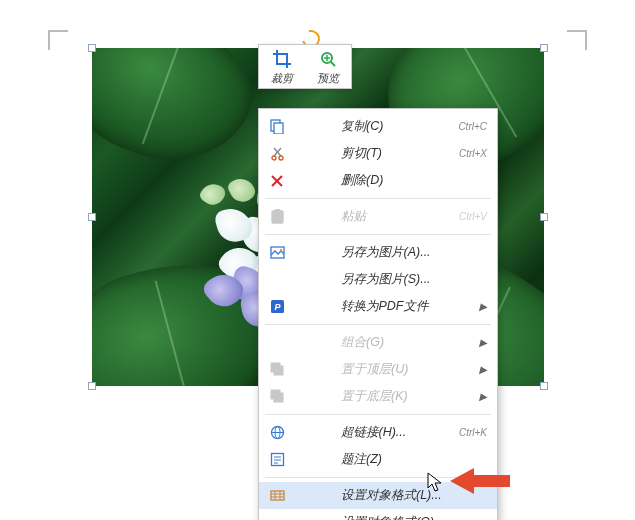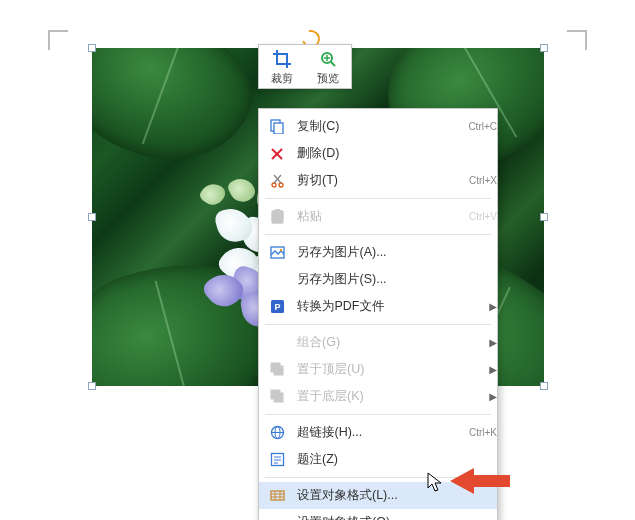--- a/index.html
+++ b/index.html
@@ -1,16 +1,16 @@
 <!DOCTYPE html>
 <html><head>
 <meta charset="utf-8">
 <style>
   html,body{margin:0;padding:0;width:635px;height:520px;background:#fff;font-family:"Microsoft YaHei","Segoe UI",Arial,sans-serif;font-size:12px;color:#333;overflow:hidden;}
-  .canvas{position:relative;width:635px;height:520px;}
+  .canvas{position:relative;width:635px;height:520px;font-style:italic;}
   .crop-l,.crop-r{position:absolute;width:18px;height:18px;border:2px solid #bbb;border-right:none;border-bottom:none;}
   .crop-l{top:30px;left:48px;}
   .crop-r{top:30px;right:48px;transform:scaleX(-1);}
   .rot-ind{position:absolute;top:30px;left:302px;width:14px;height:14px;border:2px solid #f0a020;border-left-color:transparent;border-radius:50%;transform:rotate(30deg);}
   .img{position:absolute;top:48px;left:92px;width:452px;height:338px;background:linear-gradient(135deg,#0b3a14 0%,#1b5824 15%,#0d3a16 25%,#2a6a31 35%,#0c3213 45%,#2c6a32 55%,#0b2f11 65%,#256028 75%,#0b3012 85%,#184f1f 100%);background-size:cover;overflow:hidden;}
   .leaf{position:absolute;border-radius:40% 60% 55% 45%/55% 45% 60% 40%;background:radial-gradient(ellipse at 40% 40%,#3a8a40 0%,#1d5a24 55%,#0c3513 100%);box-shadow:inset 0 0 18px rgba(0,0,0,.4);}
   .lf1{width:180px;height:140px;top:-30px;left:-20px;transform:rotate(20deg);}
   .lf2{width:200px;height:150px;top:-40px;right:-40px;transform:rotate(-30deg);}
   .lf3{width:220px;height:160px;bottom:-40px;left:-30px;transform:rotate(-15deg);}
   .lf4{width:230px;height:170px;bottom:-50px;right:-50px;transform:rotate(25deg);}
@@ -26,21 +26,21 @@
   .h-ml{top:213px;left:88px;} .h-mr{top:213px;left:540px;}
   .h-bl{top:382px;left:88px;} .h-bm{top:382px;left:314px;} .h-br{top:382px;left:540px;}
 
   .mini-tb{position:absolute;top:44px;left:258px;background:#fff;border:1px solid #c5c5c5;box-shadow:0 2px 6px rgba(0,0,0,.15);display:flex;z-index:3;}
   .mini-btn{display:flex;flex-direction:column;align-items:center;padding:4px 8px 2px;cursor:pointer;min-width:30px;}
   .mini-ico{width:20px;height:20px;display:flex;align-items:center;justify-content:center;}
   .mini-lbl{font-size:11px;margin-top:2px;color:#444;}
   .drop-arr{font-size:8px;margin-left:1px;color:#666;}
 
   .ctx{position:absolute;top:108px;left:258px;width:238px;background:#fff;border:1px solid #c7c7c7;box-shadow:2px 3px 8px rgba(0,0,0,.25);padding:4px 0;z-index:2;}
-  .mi{display:flex;align-items:center;height:27px;padding:0 0 0 8px;cursor:default;position:relative;}
+  .mi{display:flex;align-items:center;height:27px;padding:0 10px 0 8px;cursor:default;position:relative;gap:44px;}
   .mi.hov{background:#dbe8f9;}
   .mi.dis{color:#b8b8b8;justify-content:flex-end;}
   .mi.dis .mico svg *{stroke:#c8c8c8;fill:#c8c8c8;}
   .mico{width:20px;height:20px;display:flex;align-items:center;justify-content:center;margin-right:10px;flex-shrink:0;}
   .mlbl{flex:1;font-size:12.5px;}
   .msc{font-size:10px;color:#888;margin-left:8px;}
   .mi.dis .msc{color:#cfcfcf;margin-left:38px;}
   .msub{font-size:10px;color:#666;margin-left:6px;}
   .sep{height:1px;background:#e3e3e3;margin:4px 6px;}
 
@@ -130,39 +130,39 @@
             <rect x="1" y="1" width="9" height="11" fill="none" stroke="#3a7bd5" stroke-width="1.3"></rect>
             <rect x="4" y="4" width="9" height="11" fill="#fff" stroke="#3a7bd5" stroke-width="1.3"></rect>
           </svg>
         </span>
       <span class="mlbl">复制(C)</span>
       <span class="msc">Ctrl+C</span>
     </div>
 
     <div class="mi">
       <span class="mico">
-          <svg width="14" height="14" viewBox="0 0 14 14">
-            <line x1="2" y1="2" x2="12" y2="12" stroke="#d23" stroke-width="2"></line>
-            <line x1="12" y1="2" x2="2" y2="12" stroke="#d23" stroke-width="2"></line>
-          </svg>
-        </span>
-      <span class="mlbl">删除(D)</span>
-    </div>
-
-    <div class="mi">
-      <span class="mico">
           <svg width="15" height="15" viewBox="0 0 15 15">
             <circle cx="4" cy="12" r="2" fill="none" stroke="#d85a1a" stroke-width="1.3"></circle>
             <circle cx="11" cy="12" r="2" fill="none" stroke="#d85a1a" stroke-width="1.3"></circle>
             <line x1="4" y1="10" x2="11" y2="2" stroke="#888" stroke-width="1.3"></line>
             <line x1="11" y1="10" x2="4" y2="2" stroke="#888" stroke-width="1.3"></line>
           </svg>
         </span>
       <span class="mlbl">剪切(T)</span>
       <span class="msc">Ctrl+X</span>
+    </div>
+
+    <div class="mi">
+      <span class="mico">
+          <svg width="14" height="14" viewBox="0 0 14 14">
+            <line x1="2" y1="2" x2="12" y2="12" stroke="#d23" stroke-width="2"></line>
+            <line x1="12" y1="2" x2="2" y2="12" stroke="#d23" stroke-width="2"></line>
+          </svg>
+        </span>
+      <span class="mlbl">删除(D)</span>
     </div>
 
     <div class="sep"></div>
 
     <div class="mi dis">
       <span class="mico">
           <svg width="15" height="15" viewBox="0 0 15 15">
             <rect x="2" y="2" width="11" height="12" rx="1" fill="none" stroke="#c8c8c8" stroke-width="1.3"></rect>
             <rect x="5" y="0.5" width="5" height="3" rx="1" fill="#c8c8c8"></rect>
           </svg>

